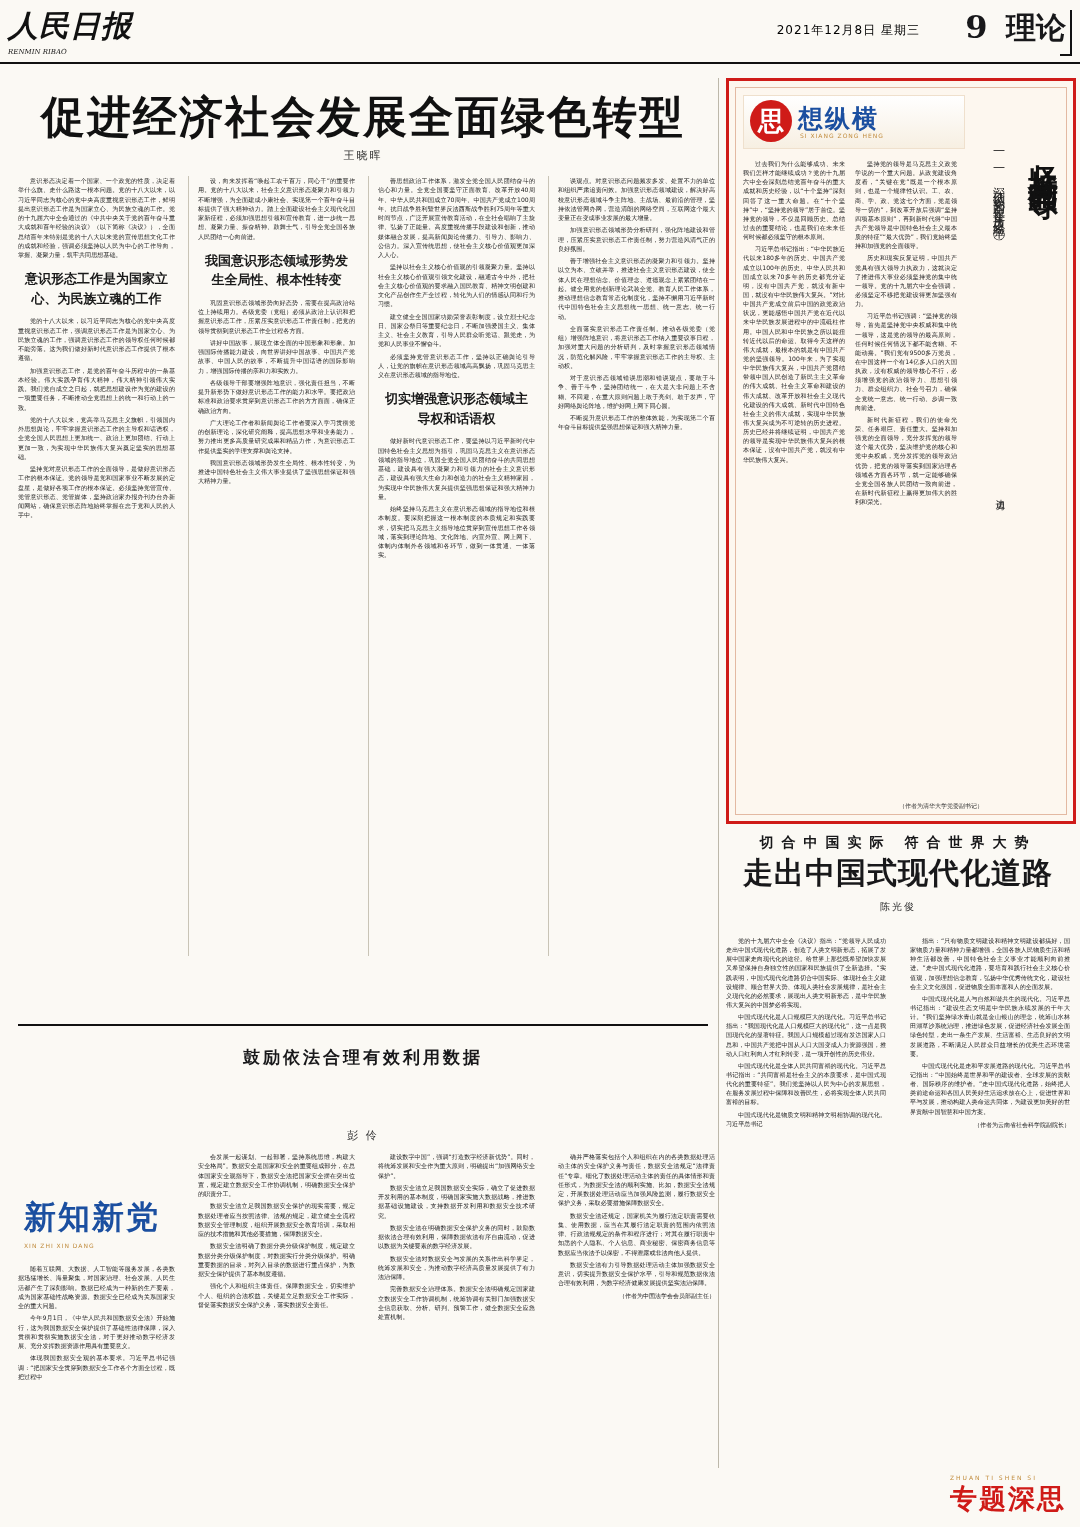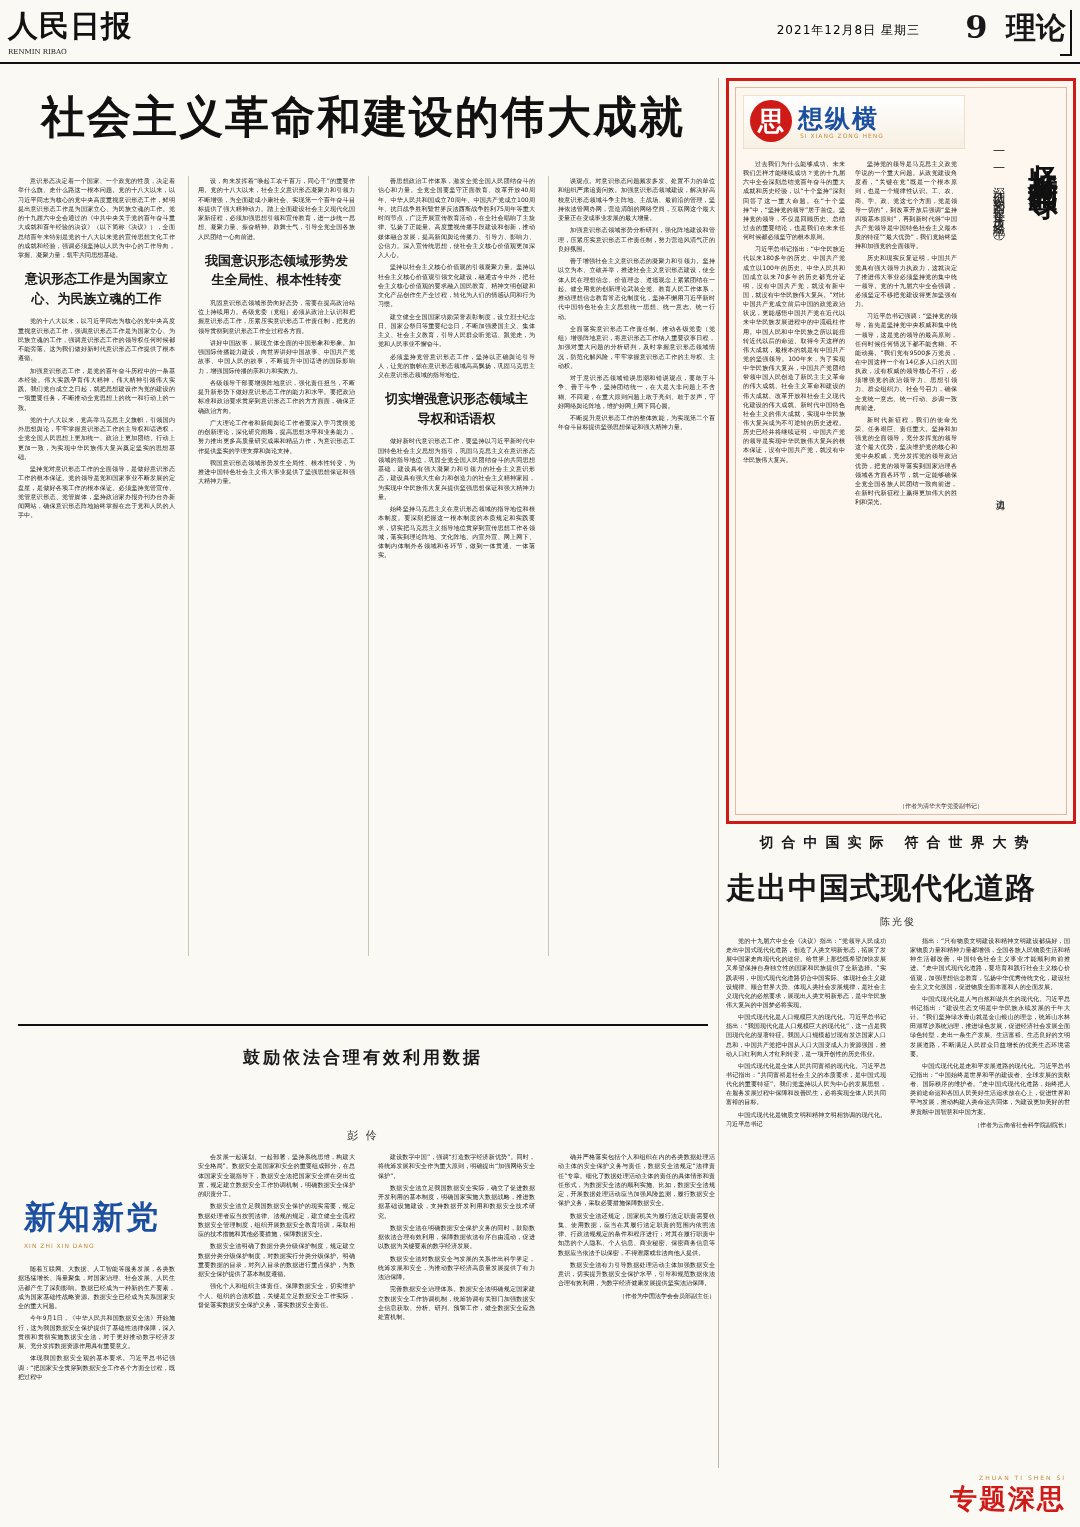--- a/index.html
+++ b/index.html
@@ -16,20 +16,21 @@
   
   .masthead{
     position:absolute;left:0;top:0;width:1080px;height:62px;
     border-bottom:2px solid #111;
   }
   .logo{
     position:absolute;left:8px;top:6px;
     font-family:"DejaVu Serif","Liberation Serif",serif;
     font-weight:bold;font-size:30px;letter-spacing:1px;
     color:#111;
+    font-style:italic;
   }
   .logo small{display:block;font-size:7px;letter-spacing:0;font-weight:normal;margin-top:1px}
   .date{
     position:absolute;right:160px;top:22px;
     font-size:12px;color:#000000;letter-spacing:1px;
   }
   .pagenum{
     position:absolute;right:14px;top:8px;
     font-family:"DejaVu Serif","Liberation Serif",serif;
     font-size:30px;font-weight:bold;text-align:right;
@@ -134,22 +135,22 @@
 
   
   .r2{
     position:absolute;left:726px;top:828px;width:344px;height:640px;
   }
   .r2 .kicker{
     text-align:center;font-size:14px;font-weight:bold;letter-spacing:8px;
     font-family:"DejaVu Serif","Liberation Serif",serif;margin-top:6px;
   }
   .r2 .h2{
-    font-size:30px;font-weight:bold;letter-spacing:1px;
-    font-family:"DejaVu Serif","Liberation Serif",serif;margin-top:16px;
+    text-align:center;font-size:30px;font-weight:bold;letter-spacing:1px;
+    font-family:"DejaVu Serif","Liberation Serif",serif;margin-top:1px;
   }
   .r2 .by{text-align:center;font-size:10px;letter-spacing:2px;margin-top:6px;color:#333;}
   .r2 .rcols{position:absolute;left:0;top:108px;width:344px;}
   .r2 .rcol{position:absolute;top:0;width:160px;font-size:6.1px;line-height:1.5;text-align:justify;}
   .r2 .rcol p{margin:0 0 3px 0;text-indent:12px;}
   .r2 .rcol.a{left:0}
   .r2 .rcol.b{left:184px}
   .r2 .sig{text-align:right;font-size:6px;margin-top:4px;}
 
   
@@ -182,21 +183,21 @@
     position:absolute;top:0;width:157px;font-size:6.1px;line-height:1.52;text-align:justify;
   }
   .bcol p{margin:0 0 3px 0;text-indent:12px;}
   .bcol.b1{left:0;top:112px;height:250px;width:157px}
   .bcol.b2{left:180px}
   .bcol.b3{left:360px}
   .bcol.b4{left:540px}
   .bsig{text-align:right;font-size:6px;margin-top:3px;text-indent:0;}
 
   .ztss{
-    position:absolute;right:14px;bottom:10px;text-align:right;
+    position:absolute;right:14px;bottom:10px;
   }
   .ztss .py{font-size:6px;color:#c08b3c;letter-spacing:2px;}
   .ztss .tx{
     font-family:"DejaVu Serif","Liberation Serif",serif;
     font-size:27px;font-weight:bold;color:#cf1b18;letter-spacing:2px;
   }
 
   .vrule{position:absolute;top:78px;left:718px;width:1px;height:1390px;background:#bdb8aa;}
 </style>
 </head>
@@ -212,21 +213,22 @@
     <div class="date">2021年12月8日  星期三</div>
     <div class="pagenum">
       <span class="n">9</span>
       <span>理论</span>
       <span class="corner"></span>
     </div>
   </div>
 
   <div class="vrule"></div>
 
-  <div class="headline">社会主义革命和建设的伟大成就</div>
+  <div class="headline">促进经济社会发展全面绿色转型</div>
+  <div class="byline">王晓晖</div>
 
   <div class="cols">
     <div class="coldiv" style="left:170px"></div>
     <div class="coldiv" style="left:350px"></div>
     <div class="coldiv" style="left:530px"></div>
 
     <div class="col c2">
       <p>设，向来发挥着“唤起工农千百万，同心干”的重要作用。党的十八大以来，社会主义意识形态凝聚力和引领力不断增强，为全面建成小康社会、实现第一个百年奋斗目标提供了强大精神动力。踏上全面建设社会主义现代化国家新征程，必须加强思想引领和宣传教育，进一步统一思想、凝聚力量、振奋精神、鼓舞士气，引导全党全国各族人民团结一心向前进。</p>
       <div class="subhead">我国意识形态领域形势发生全局性、根本性转变</div>
       <p>巩固意识形态领域形势向好态势，需要在提高政治站位上持续用力。各级党委（党组）必须从政治上认识和把握意识形态工作，压紧压实意识形态工作责任制，把党的领导贯彻到意识形态工作全过程各方面。</p>

